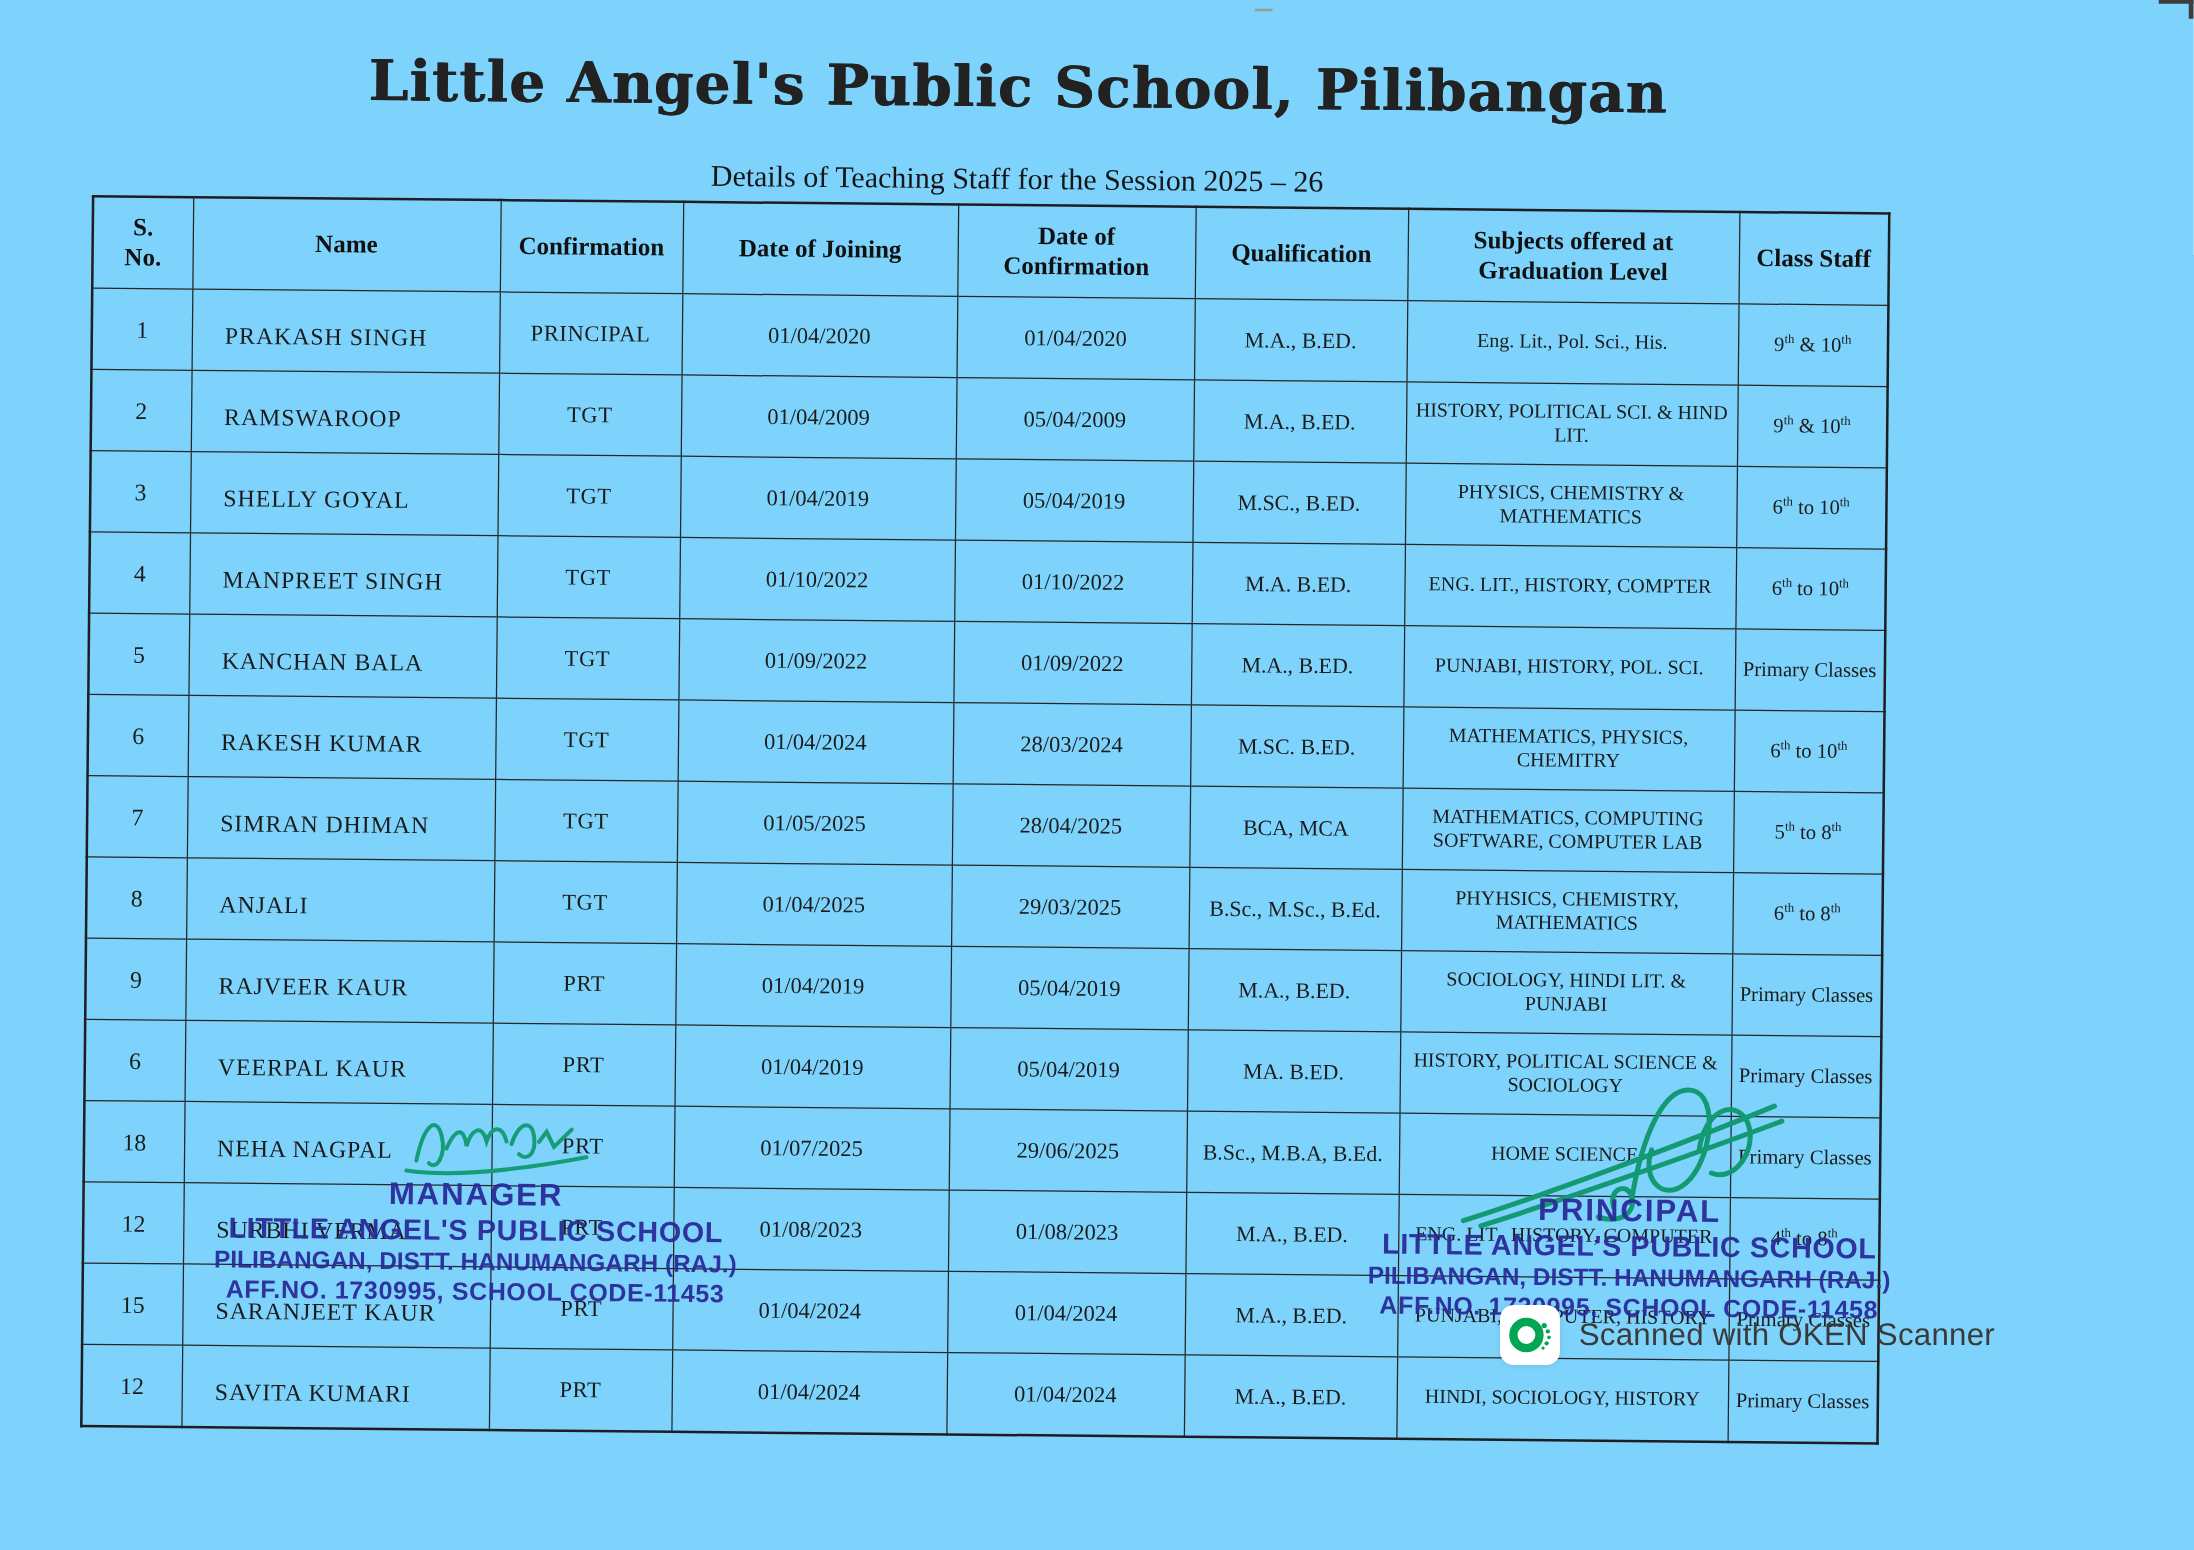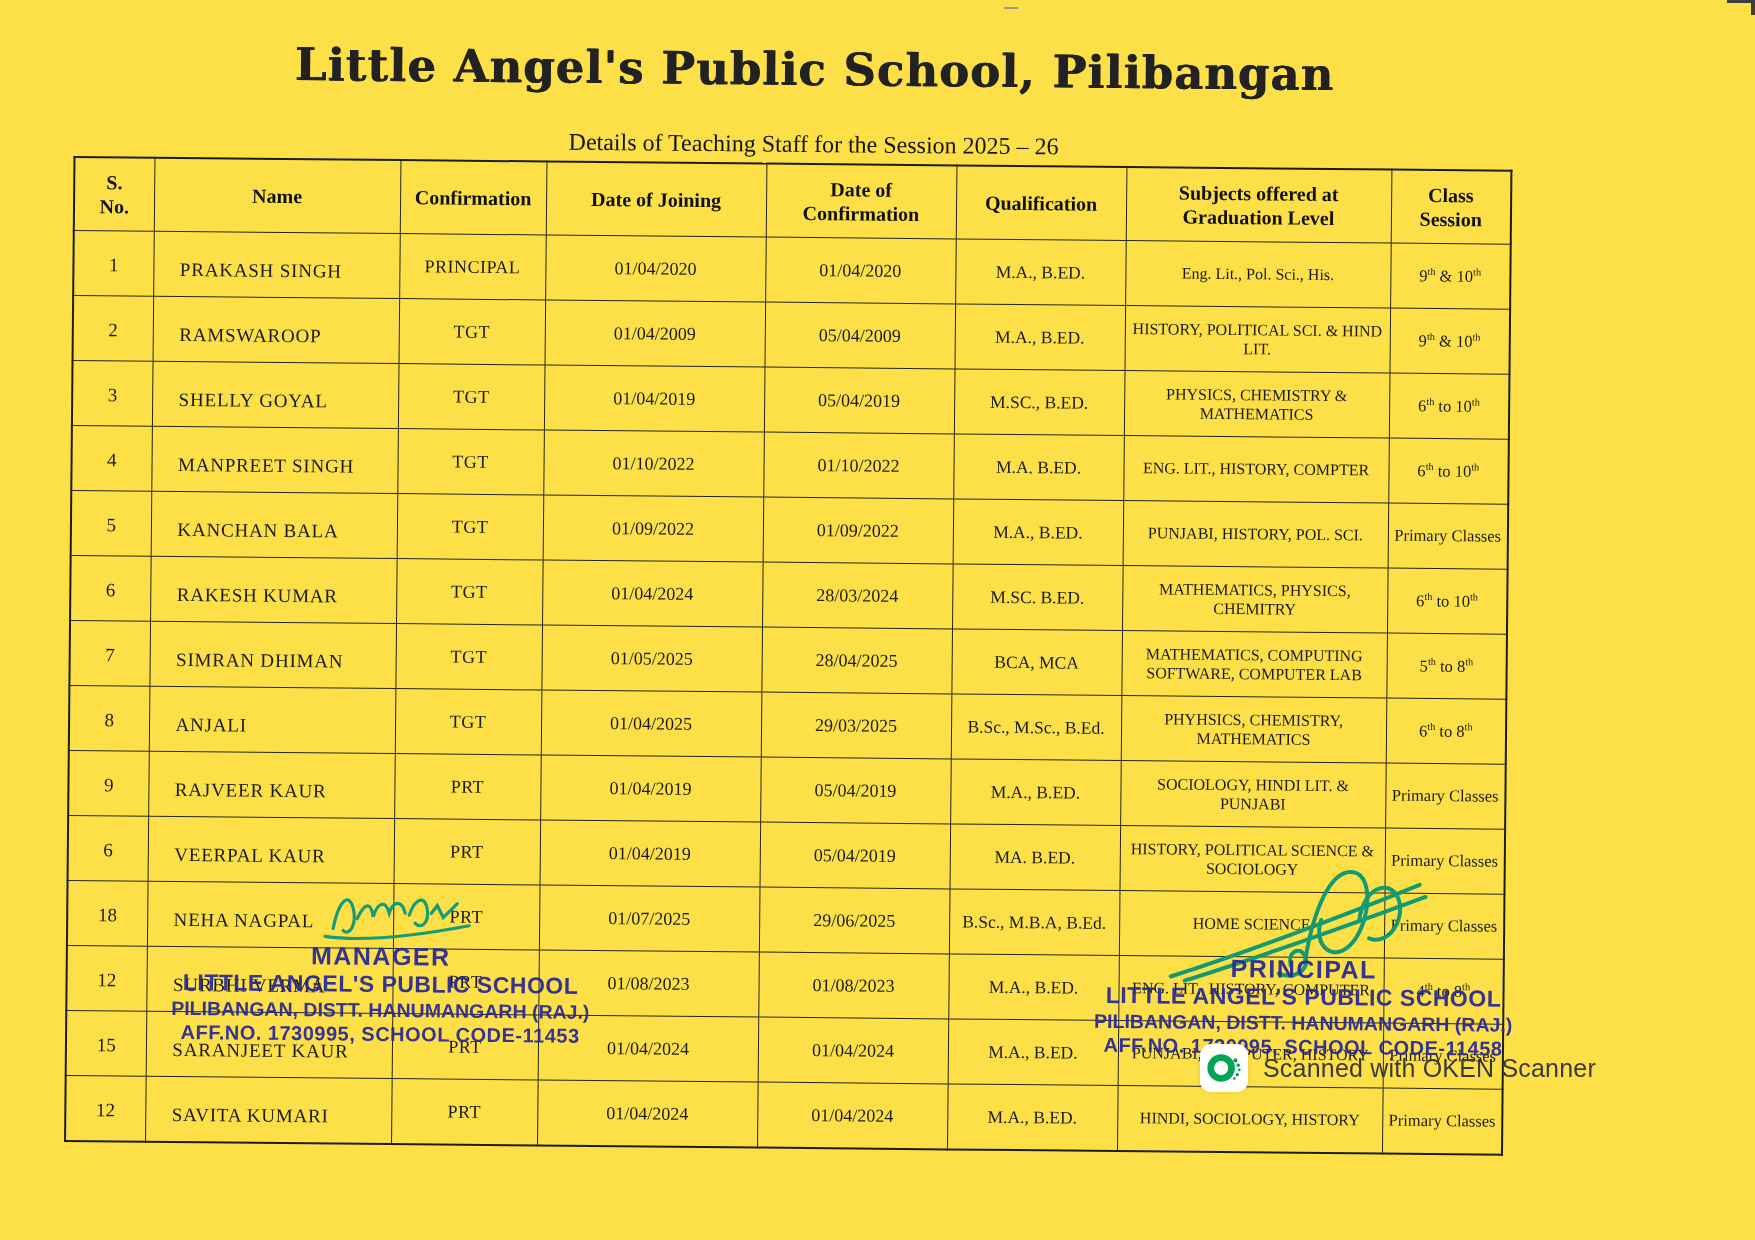--- a/index.html
+++ b/index.html
@@ -1,18 +1,18 @@
 <!DOCTYPE html>
 <html><head>
 <meta charset="utf-8">
 <style>
   html,body { margin:0; padding:0; }
   .page {
     position:relative; width:1755px; height:1240px;
-    background:#fde047; overflow:hidden;
+    background:#7dd3fc; overflow:hidden;
     font-family:"Liberation Serif", serif; color:#1b1b1b;
   }
   .scan { position:absolute; inset:0; transform:rotate(0.55deg); transform-origin:80px 0; }
 
   .doc-title {
     position:absolute; top:36px; left:0; width:1630px; text-align:center;
     font-family:"DejaVu Serif", serif; font-weight:bold; font-size:45px;
     letter-spacing:1px; color:#222; text-shadow:0.8px 0 0 currentColor;
   }
   .doc-subtitle {
@@ -100,21 +100,21 @@
       <thead>
         <tr>
           <th class="h-sno">S.
 No.</th>
           <th>Name</th>
           <th>Confirmation</th>
           <th>Date of Joining</th>
           <th>Date of Confirmation</th>
           <th>Qualification</th>
           <th>Subjects offered at Graduation Level</th>
-          <th>Class Session</th>
+          <th>Class Staff</th>
         </tr>
       </thead>
       <tbody>
         <tr>
           <td class="c-sno">1</td>
           <td class="c-name">PRAKASH SINGH</td>
           <td class="c-desig">PRINCIPAL</td>
           <td class="c-doj">01/04/2020</td>
           <td class="c-doc">01/04/2020</td>
           <td class="c-qual">M.A., B.ED.</td>

